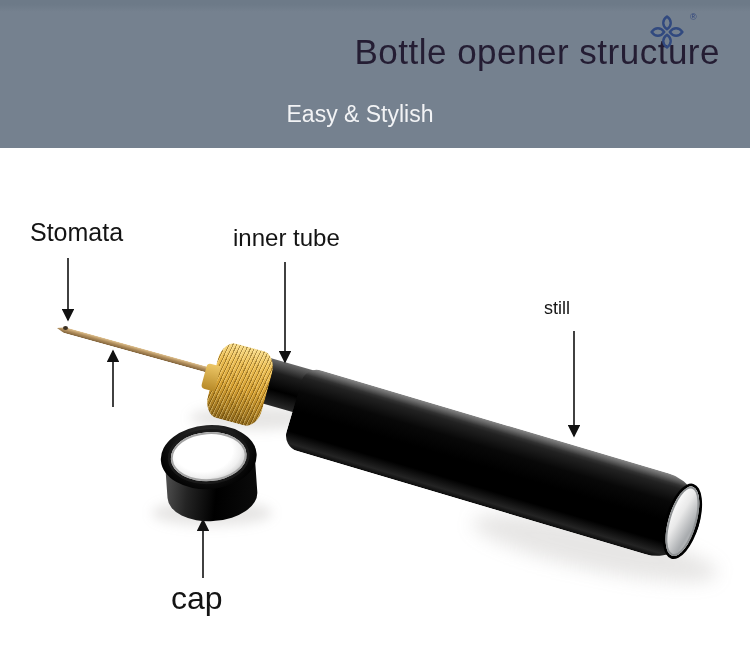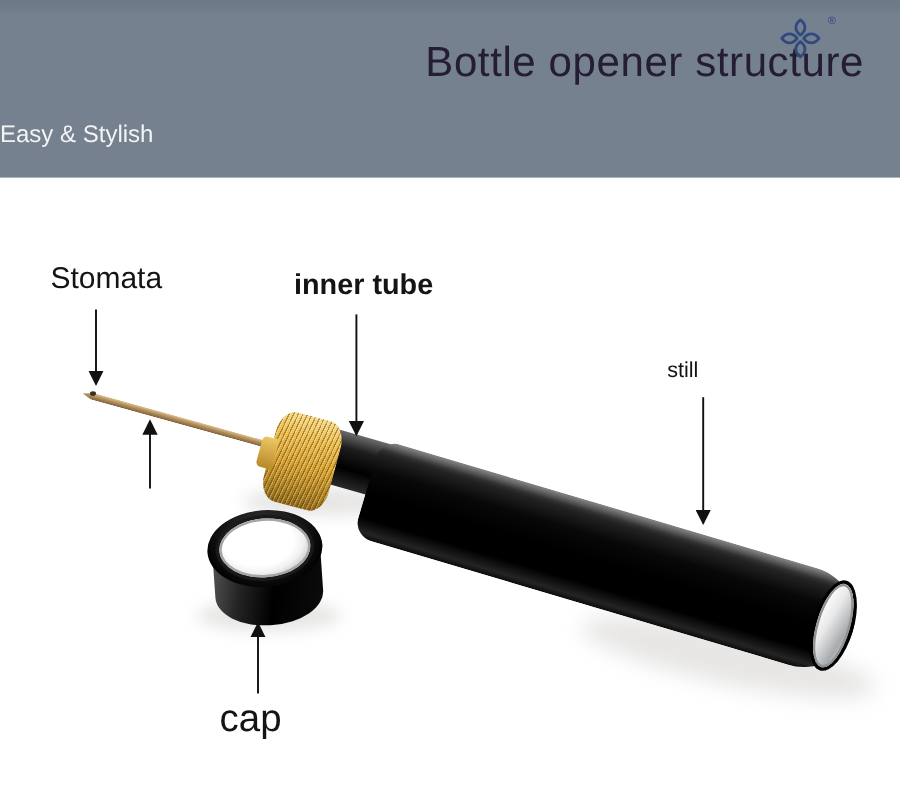--- a/index.html
+++ b/index.html
@@ -13,38 +13,38 @@
   
   .header {
     position:absolute; left:0; top:0; width:750px; height:148px;
     background:linear-gradient(to bottom,#6d7a88 0%, #6d7a88 3%, #75818f 8%, #75818f 100%);
   }
   .header-title {
     position:absolute; left:0; top:32px; width:720px; text-align:right;
     font-size:35px; font-weight:500; letter-spacing:.5px; color:#241d33;
   }
   .header-subtitle {
-    position:absolute; left:0; top:101px; width:720px; 
-    font-size:20px; font-weight:400; color:#f2f3f5;
+    position:absolute; left:0; top:101px; width:720px; text-align:center;
+    font-size:23px; font-weight:400; color:#f2f3f5;
   }
   .logo {
     position:absolute; right:18px; top:12px; width:130px; height:62px;
     color:#30457c; text-align:center;
   }
   .emblem { position:absolute; left:45px; top:0; width:40px; height:40px; }
   .reg-mark { position:absolute; left:88px; top:0; font-size:9px; color:#30457c; }
   .logo-text {
     position:absolute; left:0; top:40px; width:130px; white-space:nowrap;
     font-size:13px; color:#2d4175;
   }
   .logo-brand { font-weight:700; font-size:15px; letter-spacing:.3px; }
   .logo-tagline { font-weight:400; font-size:13.5px; }
 
   
-  .canvas { position:absolute; left:0; top:148px; width:694px; height:523px;margin-left:12px; }
+  .canvas { position:absolute; left:0; top:148px; width:694px; height:523px; }
   .part, .shadow { position:absolute; }
 
   
   .shadow { background:rgba(120,118,112,.18); border-radius:50%; filter:blur(6px); }
   .shadow-collar { left:190px; top:258px; width:130px; height:24px; }
   .shadow-cap    { left:152px; top:352px; width:120px; height:26px; }
   .shadow-handle { left:470px; top:378px; width:250px; height:44px; transform:rotate(12deg); filter:blur(9px); }
 
   
   .needle {
@@ -110,21 +110,21 @@
     background:radial-gradient(ellipse at 44% 38%, #ffffff 48%, #f0f0f0 62%, #c2c2c2 78%, #dddddd 90%);
     box-shadow:inset 0 0 0 2px #a5a5a5, 0 0 0 3px #1a1a1a;
   }
 
   
   .arrows { position:absolute; left:0; top:0; width:750px; height:523px; }
   .label {
     position:absolute; color:#141414; white-space:nowrap; font-weight:400;
   }
   .label-stomata   { left:30px;  top:70px;  font-size:25px; }
-  .label-innertube { left:233px; top:76px;  font-size:24px;font-weight:bold; }
+  .label-innertube { left:233px; top:76px;  font-size:24px; }
   .label-handle    { left:544px; top:150px; font-size:18px; }
   .label-needle    { left:70px;  top:258px; font-size:26px; }
   .label-cap       { left:171px; top:432px; font-size:32px; }
 </style>
 </head>
 <body>
 
 <div class="stage">
 
   <div class="header">

